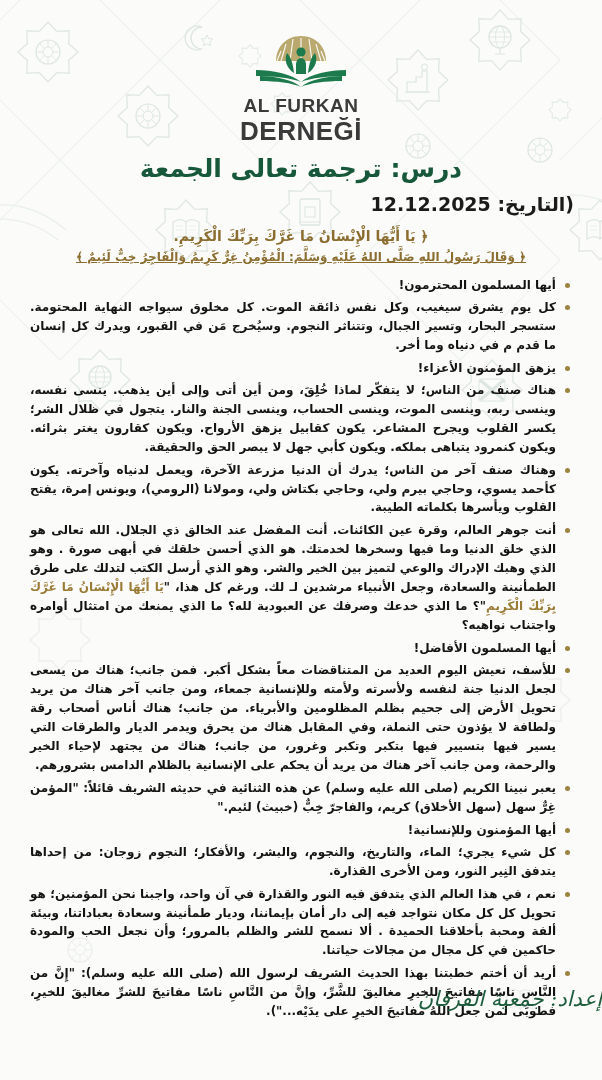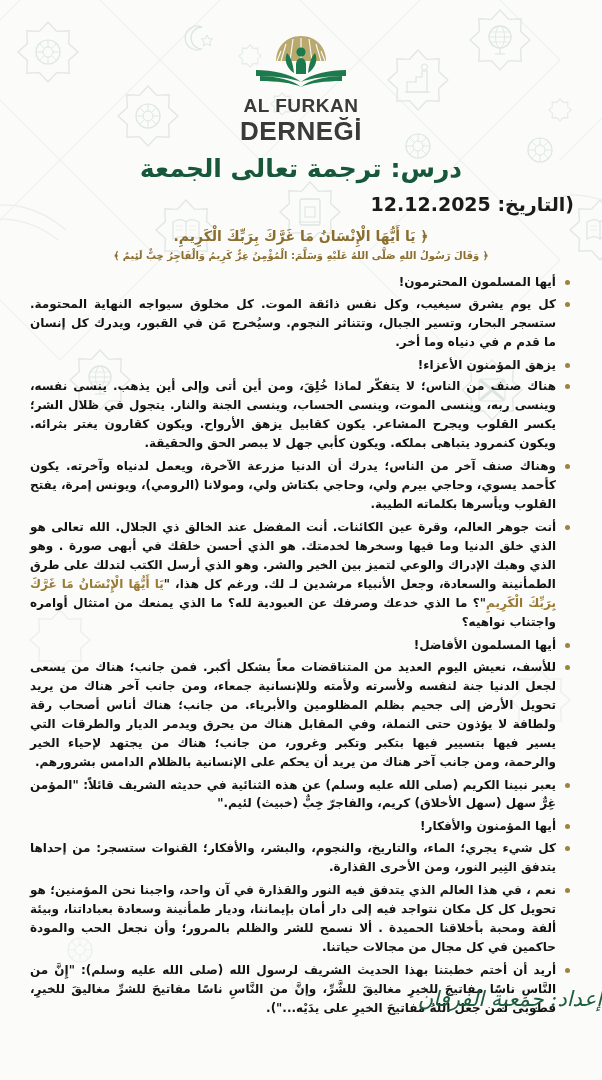--- a/index.html
+++ b/index.html
@@ -86,21 +86,21 @@
     margin-top: 7px;
     padding: 0 8px;
   }
   .verse-line {
     color: #8a6d2f;
     font-size: 14px;
     font-weight: bold;
     line-height: 1.65;
     white-space: nowrap;
   }
-  .verse-line.v2 { font-size: 10px; }
+  .verse-line.v2 { font-size: 12px; text-decoration: underline; }
 
   
   .body-content {
     direction: rtl;
     text-align: right;
     margin-top: 8px;
     padding: 0 14px 0 14px;
   }
 
   ul.points {
@@ -364,22 +364,22 @@
     <ul class="points" id="points-list">
         <li class="point heading">أيها المسلمون المحترمون!</li>
         <li class="point">كل يوم يشرق سيغيب، وكل نفس ذائقة الموت. كل مخلوق سيواجه النهاية المحتومة. ستسجر البحار، وتسير الجبال، وتتناثر النجوم. وسيُخرج مَن في القبور، ويدرك كل إنسان ما قدم م في دنياه وما أخر.</li>
         <li class="point heading">يزهق المؤمنون الأعزاء!</li>
         <li class="point">هناك صنف من الناس؛ لا يتفكّر لماذا خُلِقَ، ومن أين أتى وإلى أين يذهب. ينسى نفسه، وينسى ربه، وينسى الموت، وينسى الحساب، وينسى الجنة والنار. يتجول في ظلال الشر؛ يكسر القلوب ويجرح المشاعر. يكون كقابيل يزهق الأرواح. ويكون كقارون يغتر بثرائه. ويكون كنمرود يتباهى بملكه. ويكون كأبي جهل لا يبصر الحق والحقيقة.</li>
         <li class="point">وهناك صنف آخر من الناس؛ يدرك أن الدنيا مزرعة الآخرة، ويعمل لدنياه وآخرته. يكون كأحمد يسوي، وحاجي بيرم ولي، وحاجي بكتاش ولي، ومولانا (الرومي)، ويونس إمرة، يفتح القلوب ويأسرها بكلماته الطيبة.</li>
         <li class="point"><span>أنت جوهر العالم، وقرة عين الكائنات. أنت المفضل عند الخالق ذي الجلال. الله تعالى هو الذي خلق الدنيا وما فيها وسخرها لخدمتك. هو الذي أحسن خلقك في أبهى صورة . وهو الذي وهبك الإدراك والوعي لتميز بين الخير والشر. وهو الذي أرسل الكتب لتدلك على طرق الطمأنينة والسعادة، وجعل الأنبياء مرشدين لـ لك. ورغم كل هذا، "</span><span class="quran-inline">يَا أَيُّهَا الْإِنْسَانُ مَا غَرَّكَ بِرَبِّكَ الْكَرِيمِ</span><span>"؟ ما الذي خدعك وصرفك عن العبودية لله؟ ما الذي يمنعك من امتثال أوامره واجتناب نواهيه؟</span></li>
         <li class="point heading">أيها المسلمون الأفاضل!</li>
         <li class="point">للأسف، نعيش اليوم العديد من المتناقضات معاً بشكل أكبر. فمن جانب؛ هناك من يسعى لجعل الدنيا جنة لنفسه ولأسرته ولأمته وللإنسانية جمعاء، ومن جانب آخر هناك من يريد تحويل الأرض إلى جحيم بظلم المظلومين والأبرياء. من جانب؛ هناك أناس أصحاب رقة ولطافة لا يؤذون حتى النملة، وفي المقابل هناك من يحرق ويدمر الديار والطرقات التي يسير فيها بتسيير فيها بتكبر وتكبر وغرور، من جانب؛ هناك من يجتهد لإحياء الخير والرحمة، ومن جانب آخر هناك من يريد أن يحكم على الإنسانية بالظلام الدامس بشرورهم.</li>
         <li class="point">يعبر نبينا الكريم (صلى الله عليه وسلم) عن هذه الثنائية في حديثه الشريف قائلاً: "المؤمن غِرٌّ سهل (سهل الأخلاق) كريم، والفاجرّ خِبٌّ (خبيث) لئيم."</li>
-        <li class="point heading">أيها المؤمنون والأفكار!</li>
-        <li class="point">كل شيء يجري؛ الماء، والتاريخ، والنجوم، والبشر، والأفكار؛ القنوات ستسجر: من إحداها يتدفق النِير النور، ومن الأخرى القذارة.</li>
+        <li class="point heading">أيها المؤمنون وللإنسانية!</li>
+        <li class="point">كل شيء يجري؛ الماء، والتاريخ، والنجوم، والبشر، والأفكار؛ النجوم زوجان: من إحداها يتدفق النِير النور، ومن الأخرى القذارة.</li>
         <li class="point">نعم ، في هذا العالم الذي يتدفق فيه النور والقذارة في آن واحد، واجبنا نحن المؤمنين؛ هو تحويل كل كل مكان نتواجد فيه إلى دار أمان بإيماننا، وديار طمأنينة وسعادة بعباداتنا، وبيئة ألفة ومحبة بأخلاقنا الحميدة . ألا نسمح للشر والظلم بالمرور؛ وأن نجعل الحب والمودة حاكمين في كل مجال من مجالات حياتنا.</li>
         <li class="point">أريد أن أختم خطبتنا بهذا الحديث الشريف لرسول الله (صلى الله عليه وسلم): "إِنَّ من النَّاسِ ناسًا مفاتيحَ للخيرِ مغاليقَ للشَّرِّ، وإنَّ من النَّاسِ ناسًا مفاتيحَ للشرِّ مغاليقَ للخيرِ، فطوبَى لمن جعل اللهُ مفاتيحَ الخيرِ على يدَيْه...").</li>
       </ul>
   </div>
 
   <div class="footer">
     <div class="signature">إعداد: جمعية الفرقان</div>
   </div>
 
 </div>

